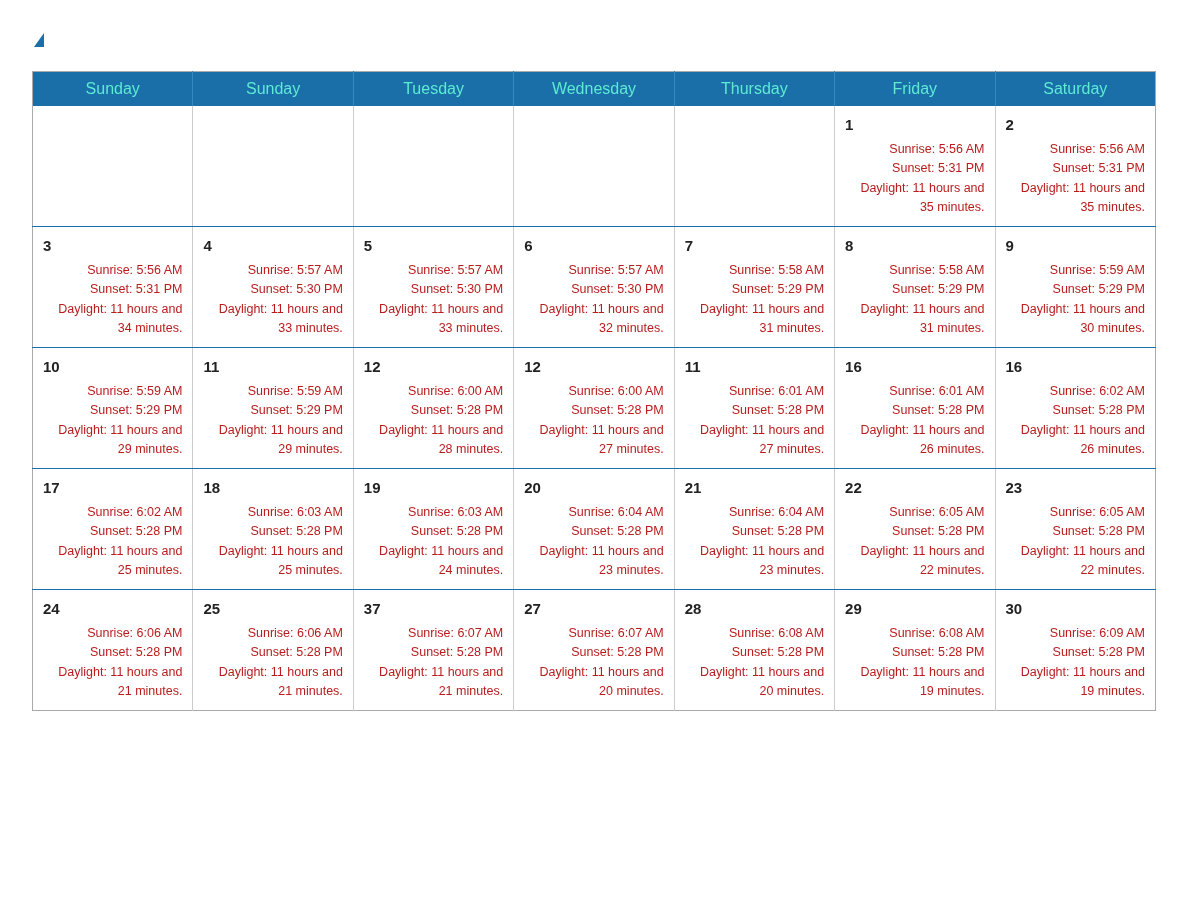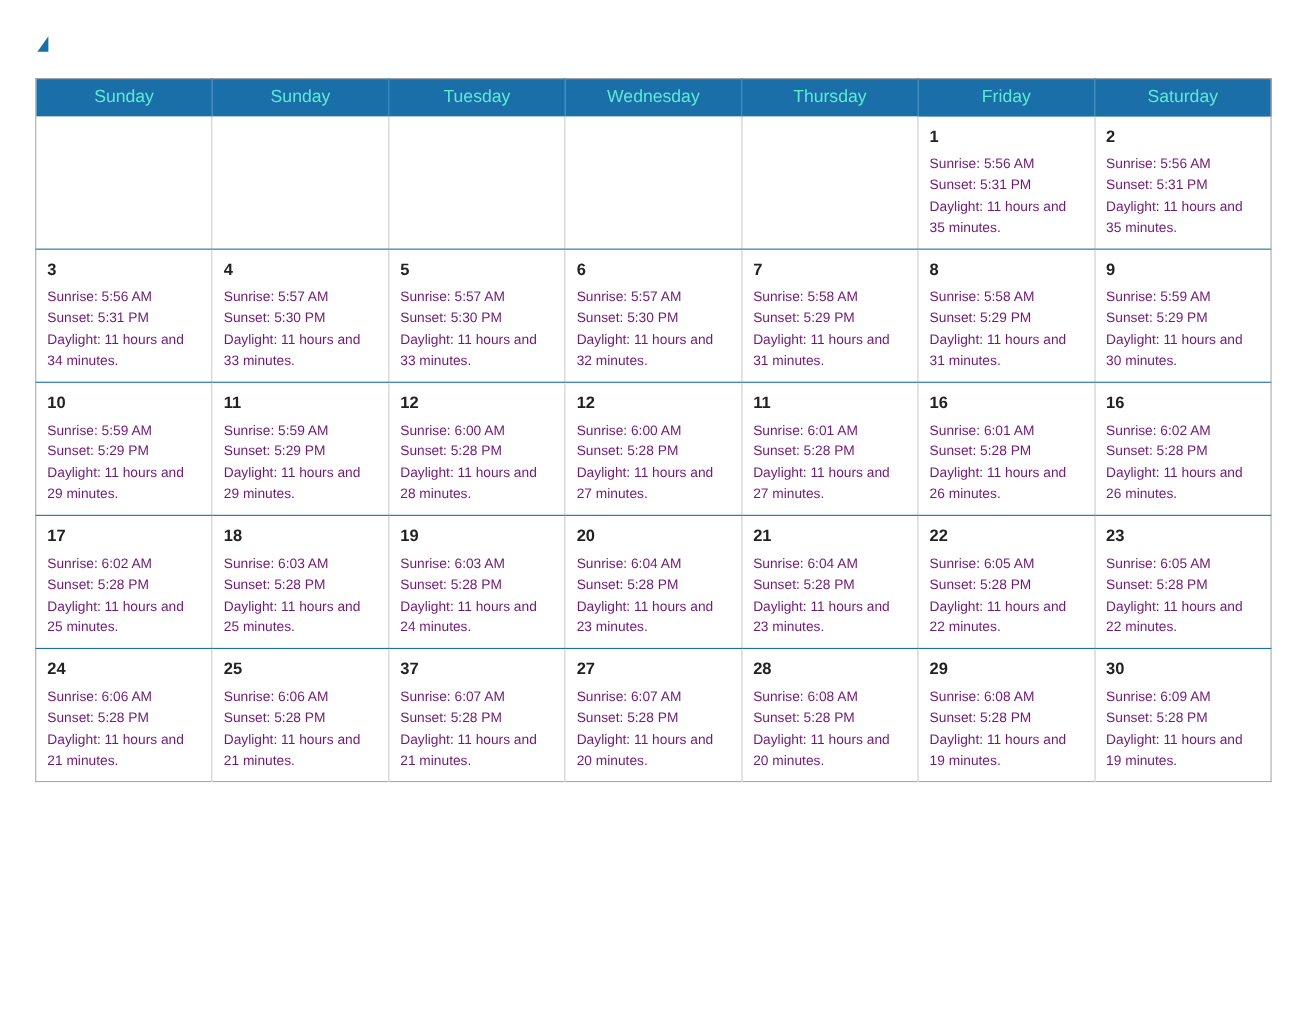--- a/index.html
+++ b/index.html
@@ -98,22 +98,23 @@
     }
     .day-number {
       font-size: 15px;
       font-weight: bold;
       color: #222;
       display: block;
       margin-bottom: 4px;
     }
     .day-info {
       font-size: 12.5px;
-      color: #701a75;
+      color: #b91c1c;
       line-height: 1.55;
+      text-align: right;
     }
     .empty-cell {
       background: #fff;
     }
   </style>
 </head>
 <body>
 
 <div class="header-area">
   <div class="logo">

